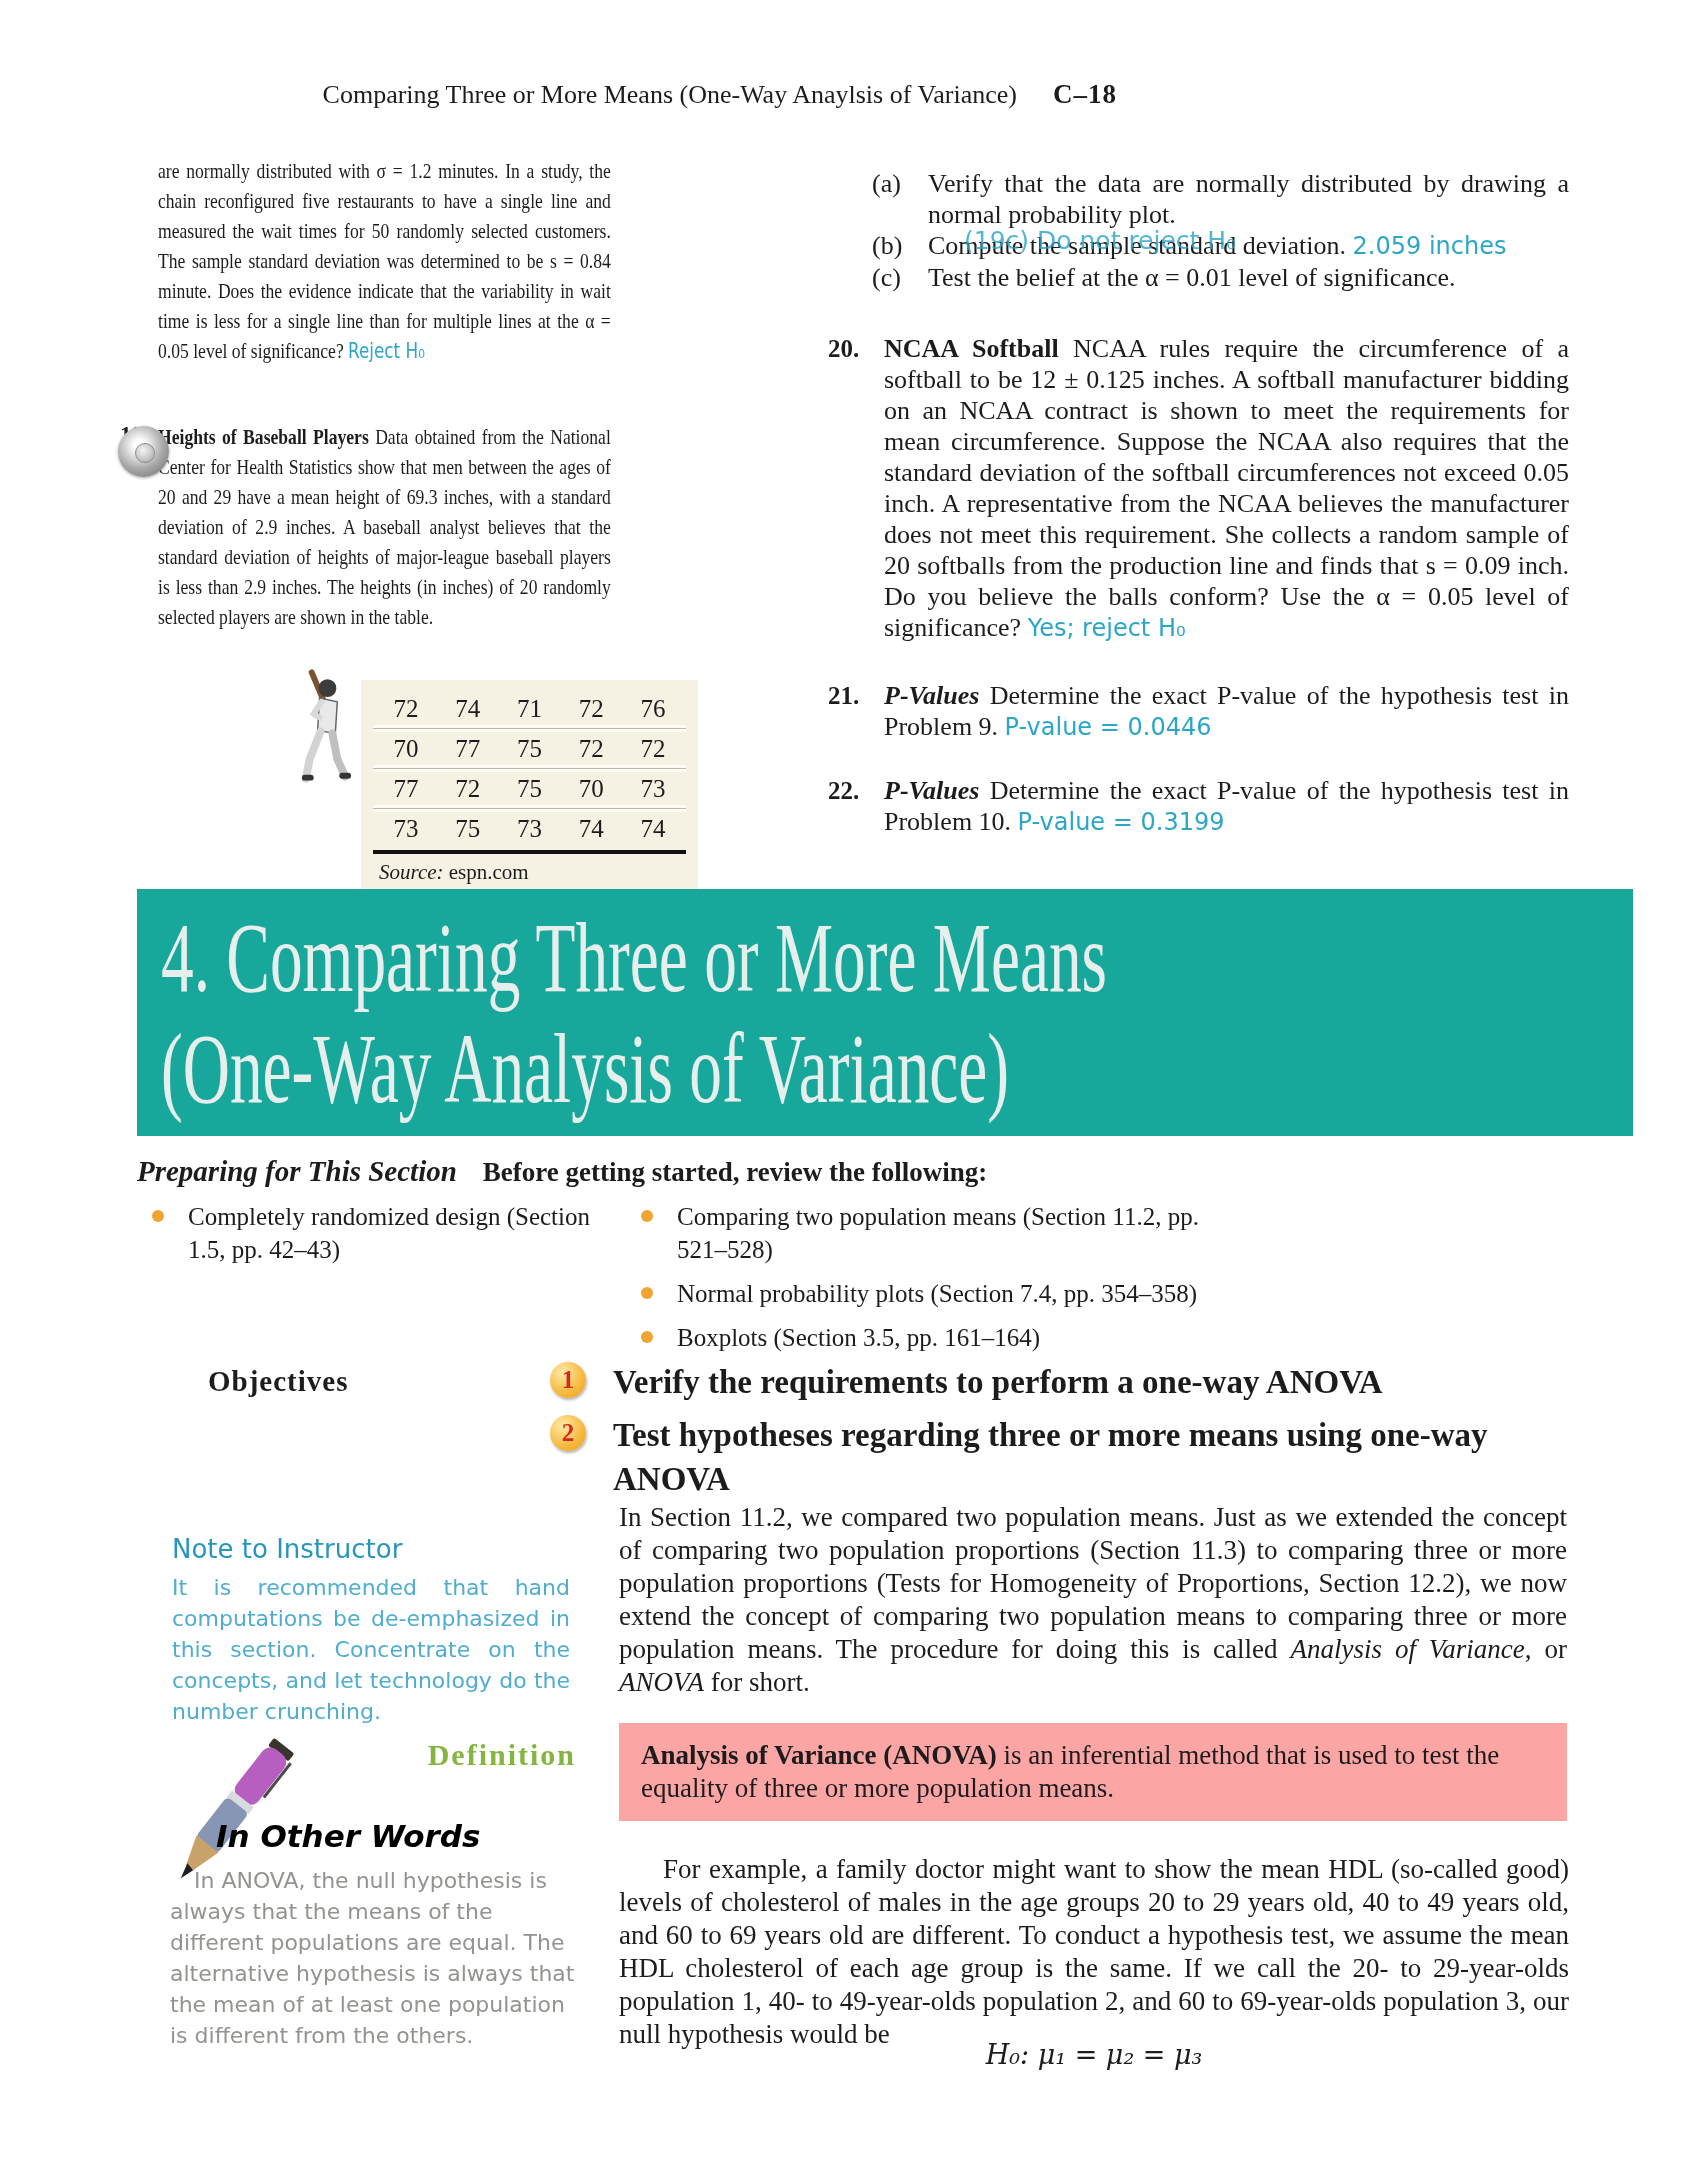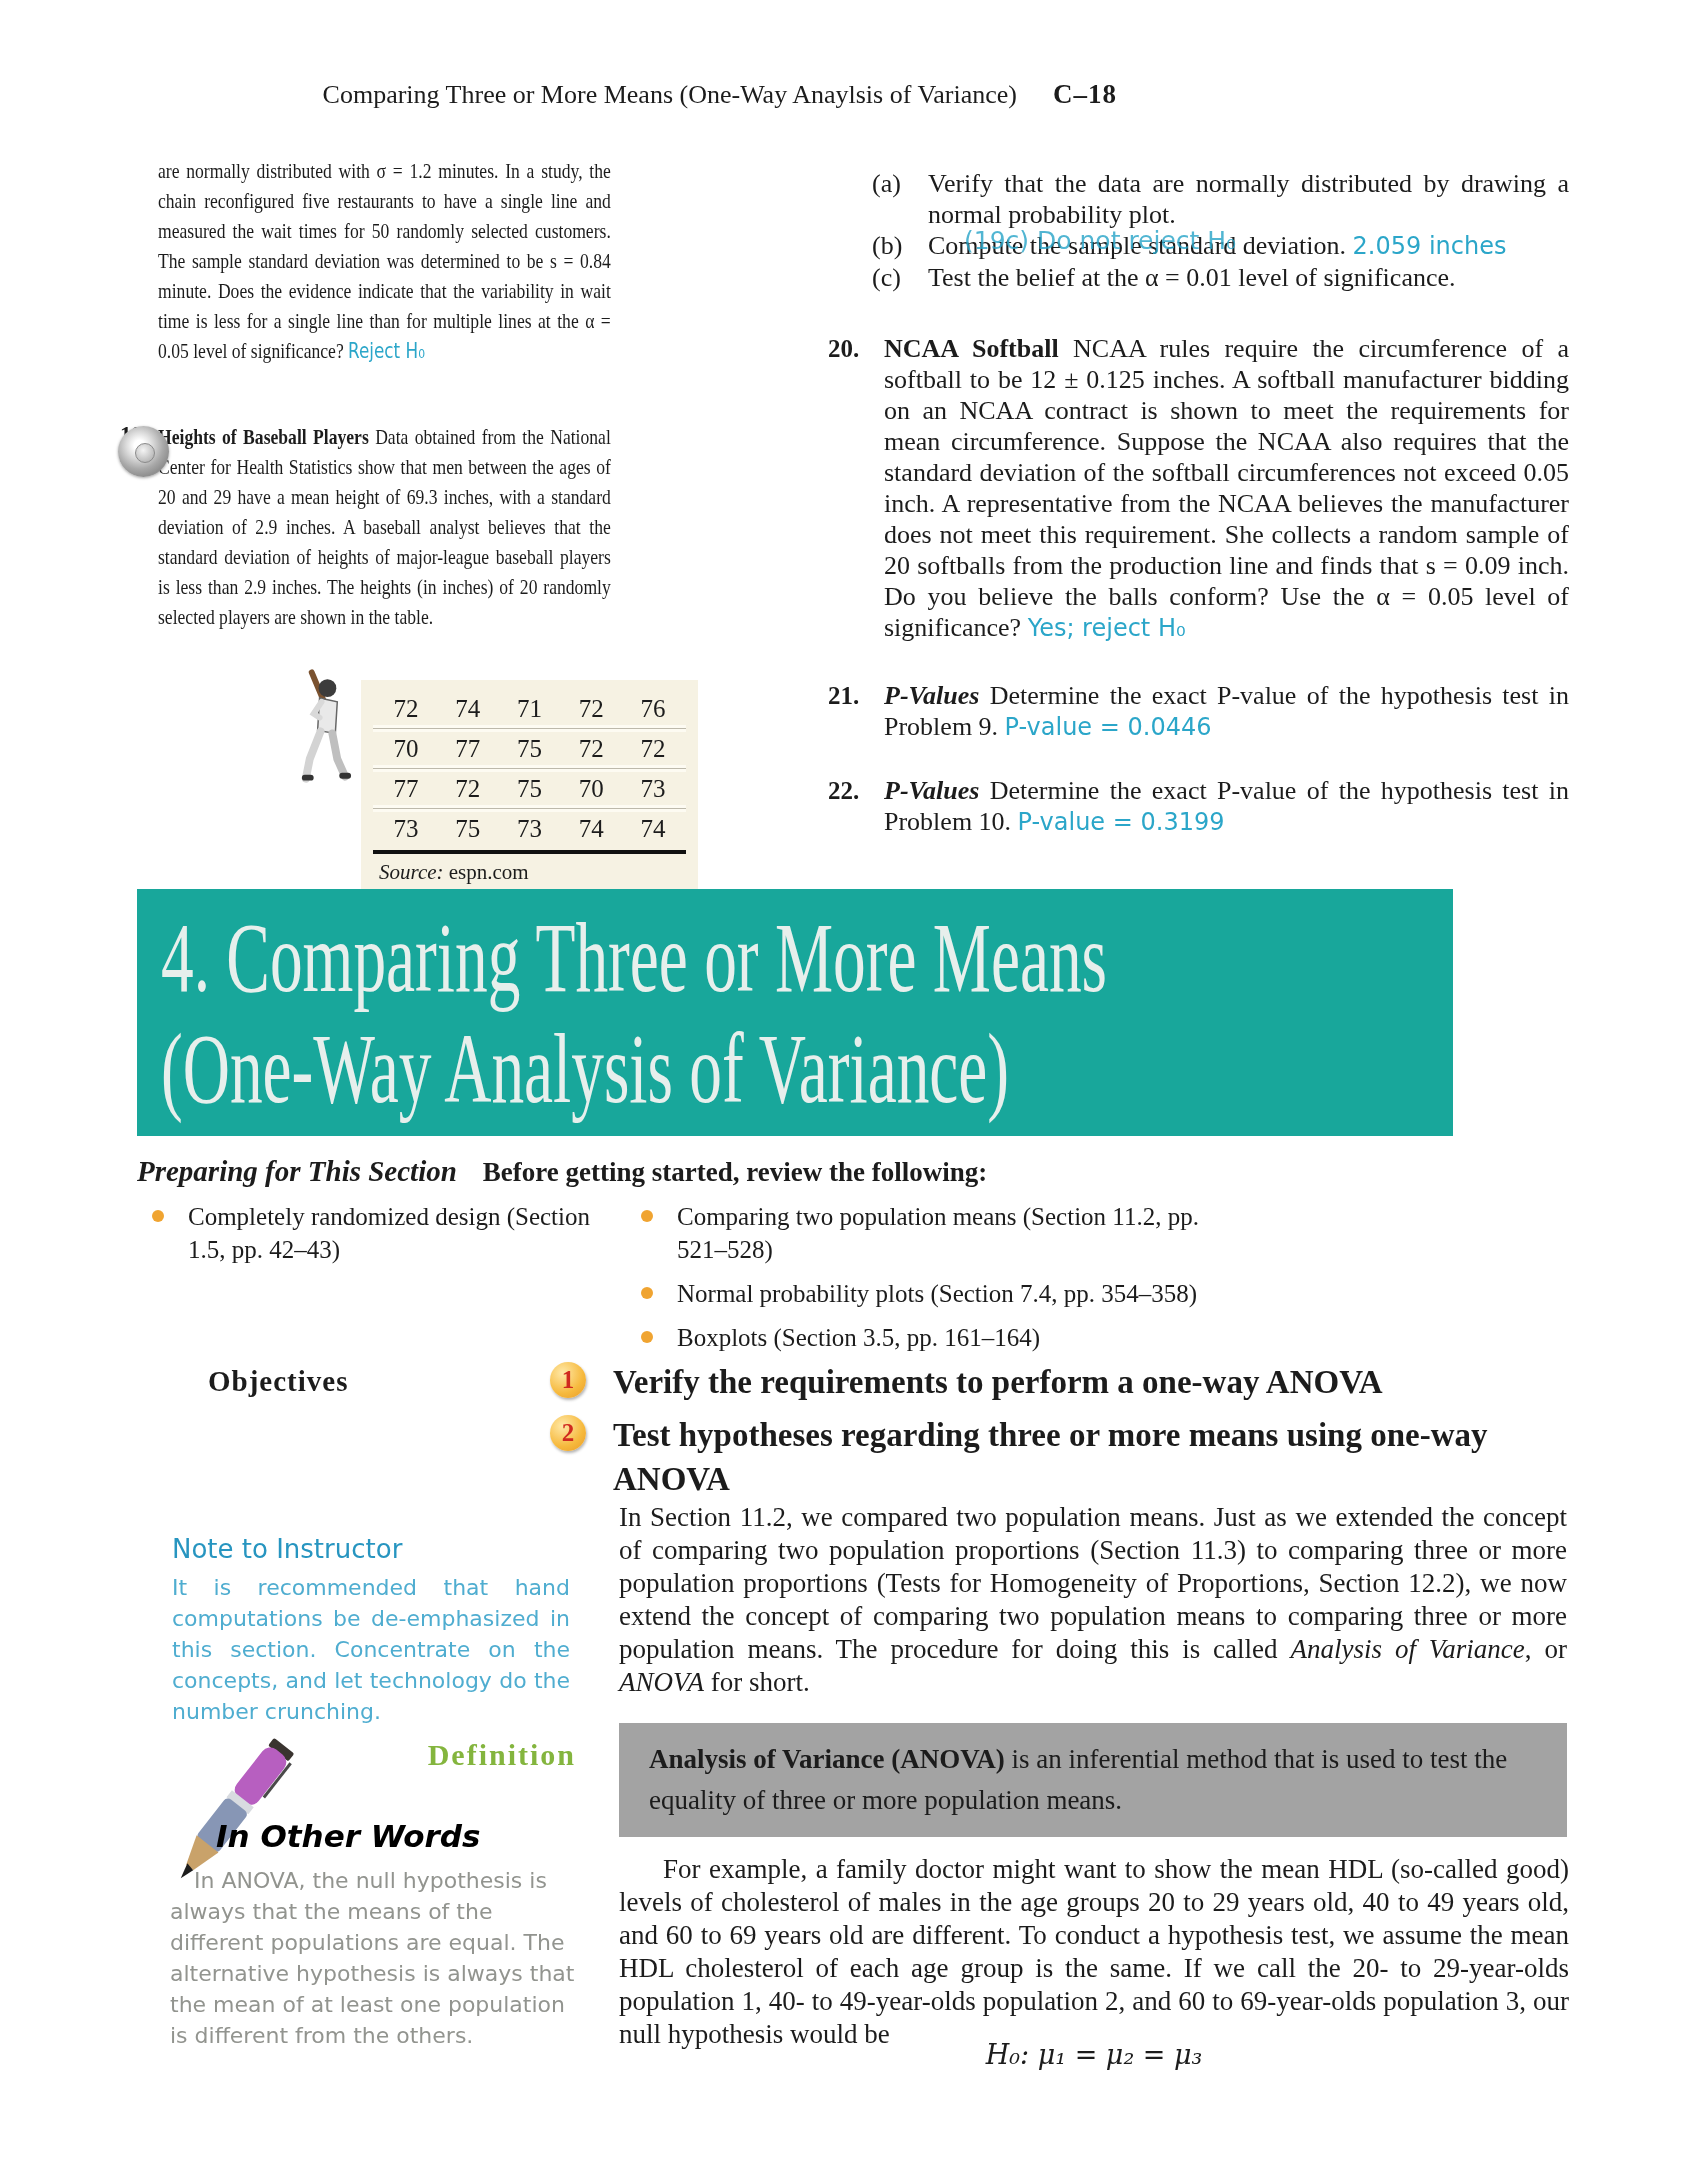--- a/index.html
+++ b/index.html
@@ -41,21 +41,21 @@
   .part-label{position:absolute;left:44px;top:0;font-size:26px;}
   .prob-right{position:relative;padding-left:56px;}
   .prob-num-right{position:absolute;left:0;top:0;font-weight:bold;font-size:25px;}
   .ptitle-italic{font-weight:bold;font-style:italic;}
   .m20{margin-top:40px;} .m21{margin-top:36px;} .m22{margin-top:32px;}
   .answer-lg{color:#2ba6c9;font-family:"DejaVu Sans",sans-serif;font-size:24px;white-space:nowrap;}
   .overlay-answer{position:absolute;left:964px;top:226px;color:#2ba6c9;opacity:0.82;
      font-family:"DejaVu Sans",sans-serif;font-size:25px;white-space:nowrap;}
 
   
-  .banner{position:absolute;left:137px;top:889px;width:1316px;height:247px;background:#18a79b;}
+  .banner{position:absolute;left:137px;top:889px;width:1496px;height:247px;background:#18a79b;}
   .banner-line{position:absolute;left:24px;white-space:nowrap;color:#e7efec;
      font-family:"Liberation Serif",serif;font-size:99px;transform:scaleX(0.66);transform-origin:0 0;}
   .bl1{top:12px;} .bl2{top:123px;}
 
   
   .preparing{position:absolute;left:137px;top:1155px;display:flex;align-items:baseline;white-space:nowrap;}
   .prep-head{font-weight:bold;font-style:italic;font-size:29px;}
   .prep-intro{font-size:27px;margin-left:26px;font-weight:bold;}
   .bullets{position:absolute;font-size:25px;line-height:33px;}
   .bul-left{left:150px;top:1200px;width:450px;}
@@ -81,21 +81,21 @@
 
   
   .note{position:absolute;left:172px;top:1534px;width:398px;font-family:"DejaVu Sans",sans-serif;}
   .note-head{color:#2795c0;font-size:26px;margin-bottom:8px;}
   .note-body{color:#4fadd0;font-size:22px;line-height:31px;text-align:justify;}
 
   
   .def-head{position:absolute;left:297px;top:1738px;width:279px;text-align:right;
      color:#84b53e;font-weight:bold;font-size:30px;letter-spacing:2px;}
   .def-box{position:absolute;left:619px;top:1723px;width:948px;box-sizing:border-box;
-     background:#a3a3a3;padding:16px 30px;font-size:27px;line-height:41px;}
+     background:#fca5a5;padding:16px 22px;font-size:27px;line-height:33px;}
   .def-term{font-weight:bold;}
   .pen{position:absolute;left:160px;top:1723px;}
 
   
   .iow-head{position:absolute;left:216px;top:1818px;color:#000000;font-weight:bold;
      font-family:"DejaVu Sans",sans-serif;font-size:31px;font-style:italic;}
   .iow-body{position:absolute;left:170px;top:1865px;width:408px;color:#92948f;
      font-family:"DejaVu Sans",sans-serif;font-size:22px;line-height:31px;text-indent:24px;}
 </style>
 </head>

